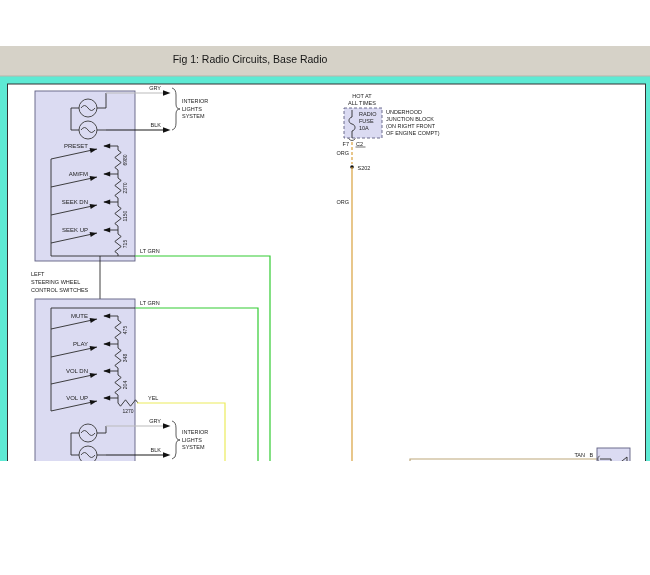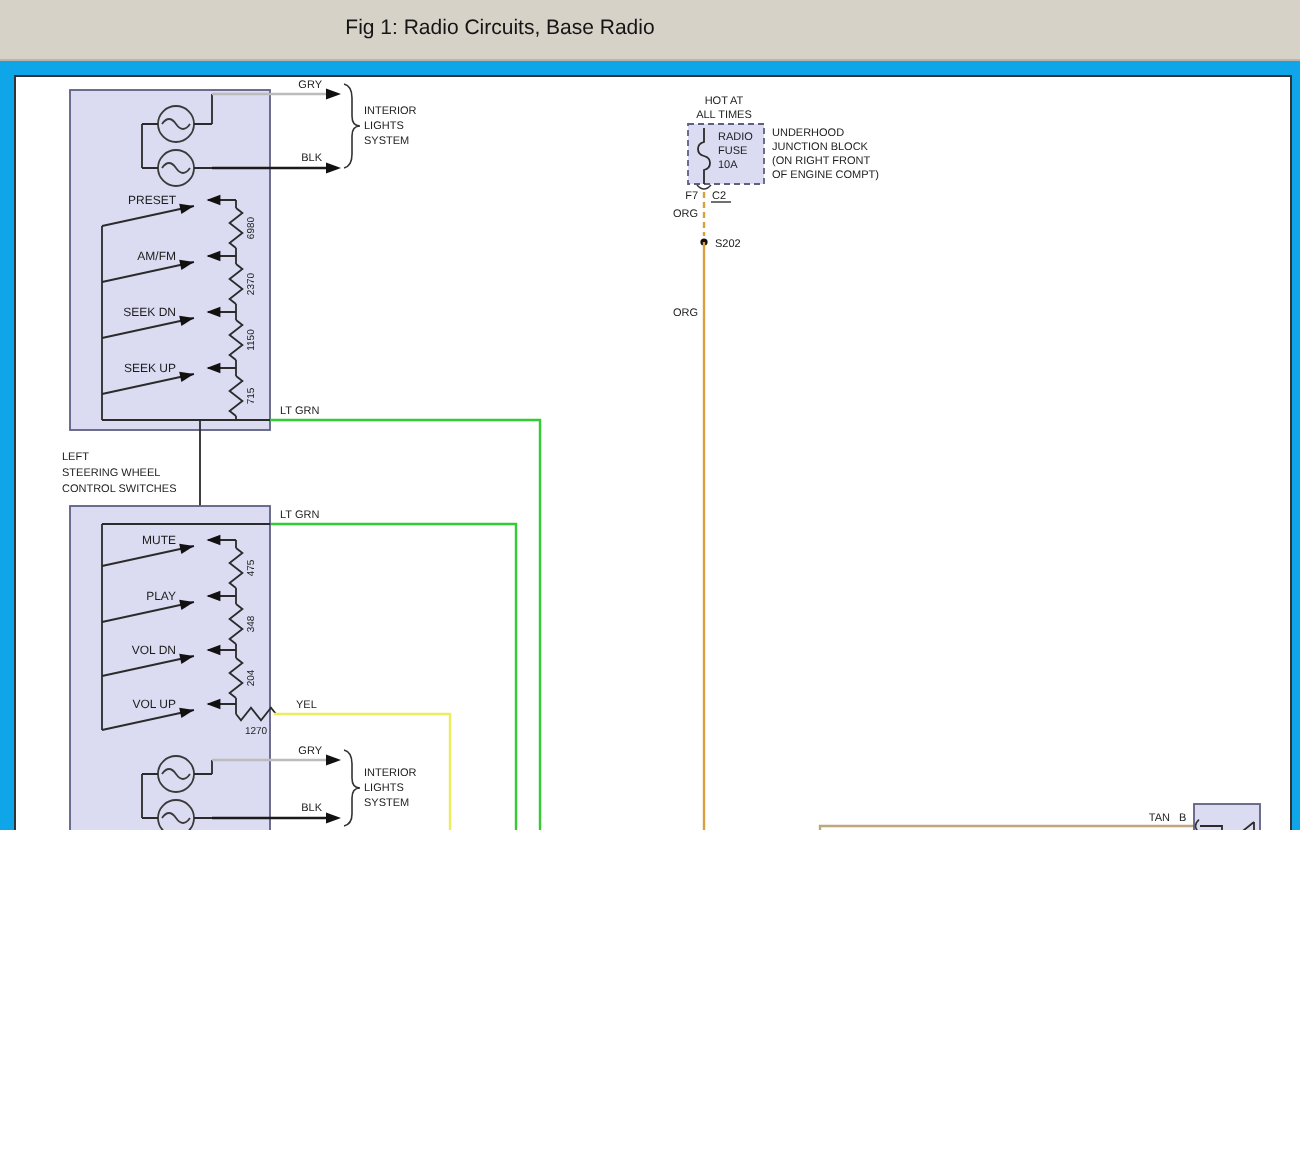--- a/index.html
+++ b/index.html
@@ -1,17 +1,17 @@
 <!DOCTYPE html>
 <html><head>
 <meta charset="utf-8">
 <style>
   html,body{margin:0;padding:0;background:#ffffff;}
-  .stage{position:relative;width:650px;height:415px;background:#0ea5e9;overflow:hidden;
-         font-family:"Liberation Sans",sans-serif;}
+  .stage{position:relative;width:650px;height:415px;background:#5eead4;overflow:hidden;
+         font-family:"Liberation Sans",sans-serif;margin-top:46px;}
   svg{position:absolute;inset:0;}
   text{font-family:"Liberation Sans",sans-serif;font-size:6px;fill:#1c1c1c;}
   .te{text-anchor:end}.tm{text-anchor:middle}
   .f5{font-size:5.5px}.f45{font-size:5px}
   .title{font-size:10.5px;fill:#151515}
   .k{stroke:#2b2b2b;stroke-width:0.9;fill:none}
   .k2{stroke:#3a3a3a;stroke-width:0.9;fill:none}
   .w{fill:none;stroke-width:1.2}
   .mod{fill:#dbdbf2;stroke:#5f5f82;stroke-width:0.9}
   .dash{stroke-dasharray:3 2}

